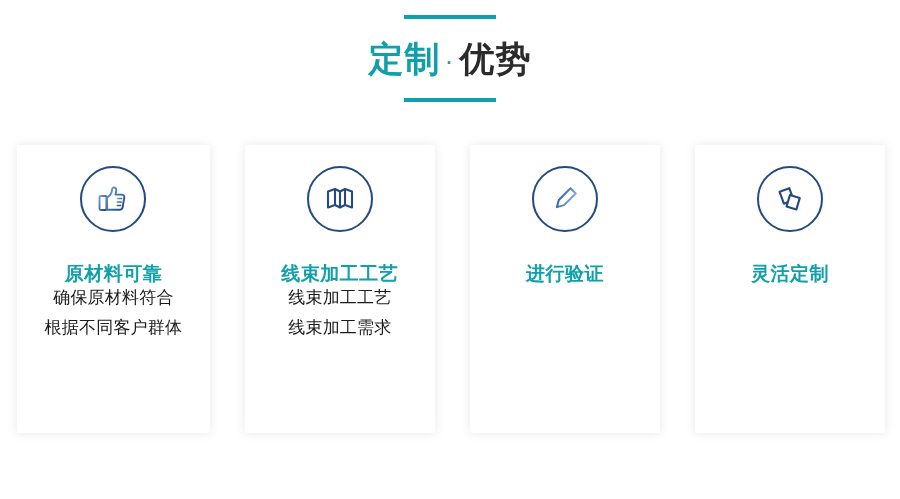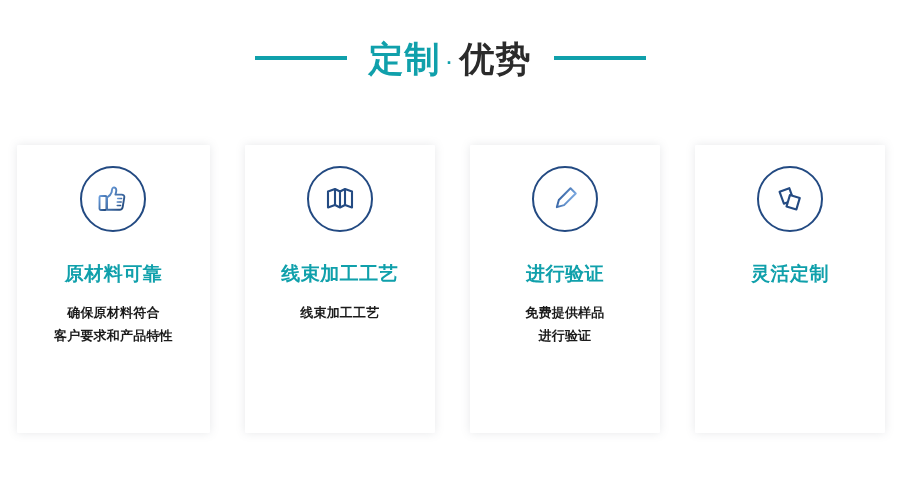--- a/index.html
+++ b/index.html
@@ -19,20 +19,21 @@
   .heading {
     position: absolute;
     left: 0;
     top: 28px;
     width: 900px;
     height: 60px;
     display: flex;
     align-items: center;
     justify-content: center;
     gap: 22px;
+    flex-direction: column;
   }
   .rule {
     width: 92px;
     height: 4px;
     background: #10a0ab;
     flex: 0 0 auto;
   }
   .heading-text {
     display: flex;
     align-items: baseline;
@@ -93,23 +94,22 @@
   .card-title {
     margin-top: 32px;
     font-size: 19px;
     font-weight: bold;
     color: #10a0ab;
     letter-spacing: 0.5px;
     line-height: 1;
     text-align: center;
   }
   .card-body {
-    margin-top: 19px;
-    font-size: 13px;
-    font-weight: bold;
+    font-size: 17px;
+    font-weight: normal;
     color: #1b1b1b;
     line-height: 1.75;
     text-align: center;
     padding: 0 10px;
     letter-spacing: 0.2px;
   }
   .card-body div { white-space: nowrap; }
 </style>
 </head>
 <body>
@@ -138,38 +138,39 @@
           </defs>
           <rect x="4.5" y="15" width="7" height="14" rx="1.2" stroke="url(#g1)" stroke-width="1.9"></rect>
           <path d="M12 16.5 C12 16.5 15.8 14.2 16.6 11.2 C17.1 9.3 16.6 7.2 18.2 6.6 C19.9 6 21.3 7.3 21.3 9.3 C21.3 11.1 20.4 13.6 20.4 13.6 L26.6 13.6 C28.4 13.6 29.6 14.7 29.3 16.3 L27.7 25.8 C27.4 27.6 26.3 28.8 24.6 28.8 L12 28.8 Z" stroke="url(#g1)" stroke-width="1.9" stroke-linejoin="round"></path>
           <path d="M22.6 17.6 L26.6 17.6 M22.2 21 L26.2 21 M22.2 24.4 L25.6 24.4" stroke="url(#g1)" stroke-width="1.5" stroke-linecap="round"></path>
         </svg>
       </span>
     </div>
     <div class="card-title">原材料可靠</div>
     <div class="card-body">
       <div>确保原材料符合</div>
-      <div>客户要求和产品特性</div>
+      <div>根据不同客户群体</div>
     </div>
   </div>
 
   <div class="card">
     <div class="icon-circle">
       <span>
         <svg width="34" height="34" viewBox="0 0 34 34" fill="none">
           <path d="M5 9.5 L12 7 L17 9.5 L22 7 L29 9.5 L29 25.5 L22 23 L17 25.5 L12 23 L5 25.5 Z" stroke="#234a82" stroke-width="2.1" stroke-linejoin="round"></path>
           <path d="M12 7 L12 23" stroke="#234a82" stroke-width="2.1"></path>
           <path d="M17 9.5 L17 25.5" stroke="#234a82" stroke-width="2.1"></path>
           <path d="M22 7 L22 23" stroke="#234a82" stroke-width="2.1"></path>
         </svg>
       </span>
     </div>
     <div class="card-title">线束加工工艺</div>
     <div class="card-body">
       <div>线束加工工艺</div>
+      <div>线束加工需求</div>
     </div>
   </div>
 
   <div class="card">
     <div class="icon-circle">
       <span>
         <svg width="34" height="34" viewBox="0 0 34 34" fill="none">
           <defs>
             <linearGradient id="g3" x1="1" y1="0" x2="0" y2="1">
               <stop offset="0%" stop-color="#7aa8e0"></stop>
@@ -179,24 +180,20 @@
           <g transform="rotate(45 17 17)">
             <path d="M13.3 5.5 L20.7 5.5 L20.7 22 L17 28.5 L13.3 22 Z" stroke="url(#g3)" stroke-width="2" stroke-linejoin="round"></path>
             <path d="M13.3 9.3 L20.7 9.3" stroke="url(#g3)" stroke-width="1.8"></path>
             <path d="M13.3 22 L20.7 22" stroke="url(#g3)" stroke-width="1.8"></path>
             <path d="M17 10.5 L17 21.5" stroke="url(#g3)" stroke-width="1.5"></path>
           </g>
         </svg>
       </span>
     </div>
     <div class="card-title">进行验证</div>
-    <div class="card-body">
-      <div>免费提供样品</div>
-      <div>进行验证</div>
-    </div>
   </div>
 
   <div class="card">
     <div class="icon-circle">
       <span>
         <svg width="34" height="34" viewBox="0 0 34 34" fill="none">
           <path d="M6.6 9.8 L16.3 6.2 L20.6 18.1 L10.9 21.7 Z" stroke="#234a82" stroke-width="2.1" stroke-linejoin="round"></path>
           <path d="M16.9 13.1 L26.8 15.9 L23.4 27.4 L13.5 24.6 Z" stroke="#234a82" stroke-width="2.1" stroke-linejoin="round" fill="#ffffff"></path>
         </svg>
       </span>

